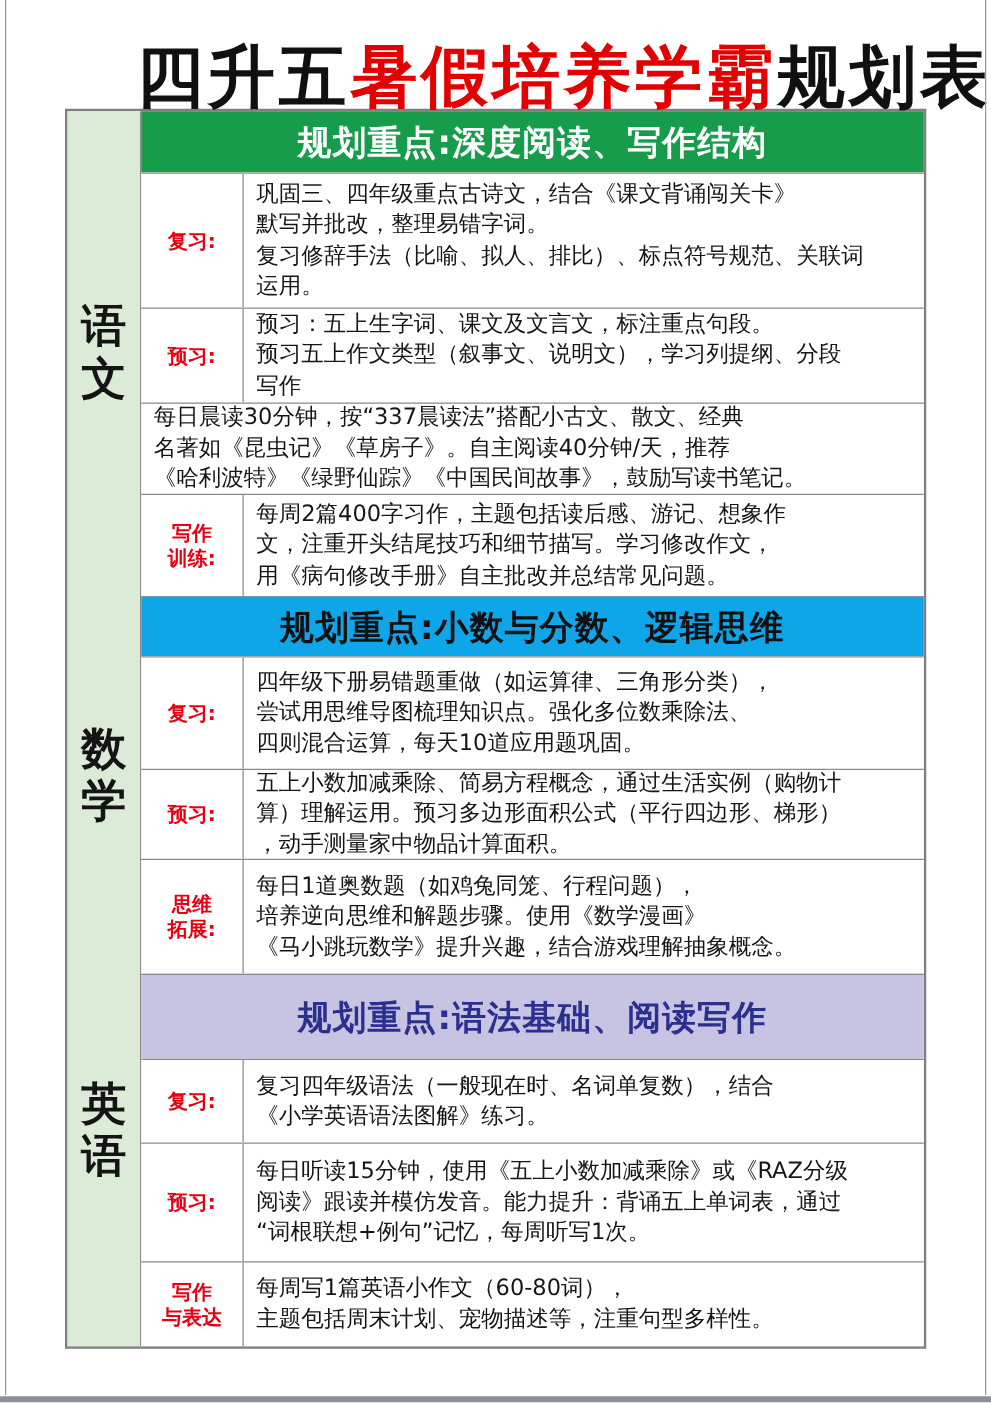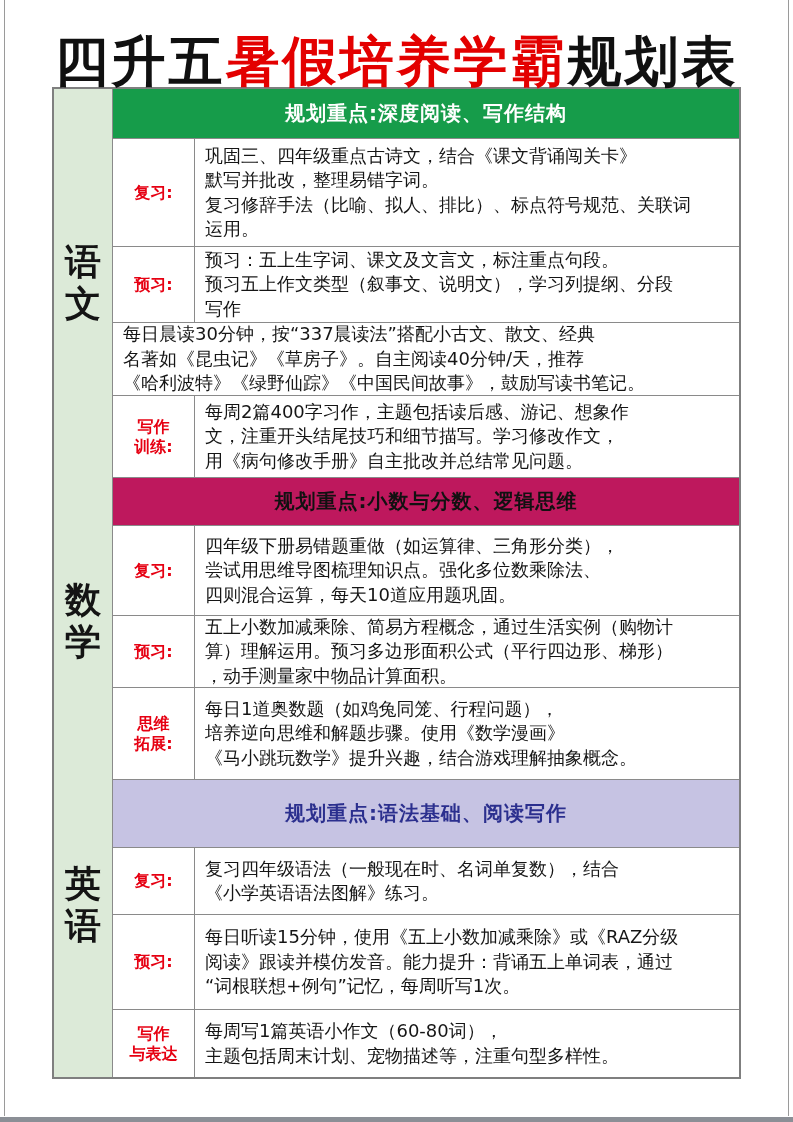--- a/index.html
+++ b/index.html
@@ -6,38 +6,38 @@
   body{
     width:793px;height:1122px;position:relative;background:#ffffff;
     font-family:"DejaVu Sans","Liberation Sans",sans-serif;
     overflow:hidden;
   }
   .frame{position:absolute;top:0;bottom:6px;left:4px;right:4px;
     border-left:1px solid #9a9a9a;border-right:1px solid #9a9a9a;pointer-events:none;}
   .bottom-bar{position:absolute;left:0;right:0;bottom:0;height:5px;background:#8b8f96;}
   .title{
     padding-top:26px;height:87px;box-sizing:border-box;
-    text-align:center;font-size:54px;font-weight:700;letter-spacing:3px;
+    text-align:right;font-size:54px;font-weight:700;letter-spacing:3px;
     color:#101010;white-space:nowrap;border-radius:14px;
   }
   .table{
     width:685px;margin:0 auto;display:flex;
     border:2px solid #7f7f7f;box-sizing:content-box;
   }
   .sidebar{width:58px;border-right:1px solid #8a8a8a;display:flex;flex-direction:column;}
   .subject{
     display:flex;align-items:center;justify-content:center;
     font-size:36px;font-weight:700;color:#141414;
     white-space:pre;text-align:center;line-height:1.18;box-sizing:border-box;
   }
   .main{flex:1;display:flex;flex-direction:column;}
   .section{display:flex;flex-direction:column;}
   .banner{
     display:flex;align-items:center;justify-content:center;
-    font-size:20px;font-weight:700;letter-spacing:1px;
+    font-size:27px;font-weight:700;letter-spacing:1px;
     box-sizing:border-box;border-top:1px solid #8a8a8a;white-space:nowrap;
   }
   .section:first-child .banner{border-top:none;}
   .row{display:flex;border-top:1px solid #8a8a8a;box-sizing:border-box;background:#ffffff;}
   .cell-label{
     width:82px;border-right:1px solid #8a8a8a;box-sizing:border-box;
     display:flex;align-items:center;justify-content:center;
     font-size:16px;font-weight:700;white-space:pre;text-align:center;line-height:1.25;
   }
   .cell-content{
@@ -95,21 +95,21 @@
       <div class="row h82">
         <div class="cell-label" style="color: rgb(230, 0, 18);">写作
 训练:</div>
         <div class="cell-content">每周2篇400字习作，主题包括读后感、游记、想象作
 文，注重开头结尾技巧和细节描写。学习修改作文，
 用《病句修改手册》自主批改并总结常见问题。</div>
       </div>
     </div>
 
     <div class="section">
-      <div class="banner bh48" style="background-color: #be185d; color: rgb(17, 17, 17);">规划重点:小数与分数、逻辑思维</div>
+      <div class="banner bh48" style="background-color: #0ea5e9; color: rgb(17, 17, 17);">规划重点:小数与分数、逻辑思维</div>
       <div class="row h90">
         <div class="cell-label" style="color: rgb(230, 0, 18);">复习:</div>
         <div class="cell-content">四年级下册易错题重做（如运算律、三角形分类），
 尝试用思维导图梳理知识点。强化多位数乘除法、
 四则混合运算，每天10道应用题巩固。</div>
       </div>
       <div class="row h72">
         <div class="cell-label" style="color: rgb(230, 0, 18);">预习:</div>
         <div class="cell-content">五上小数加减乘除、简易方程概念，通过生活实例（购物计
 算）理解运用。预习多边形面积公式（平行四边形、梯形）

